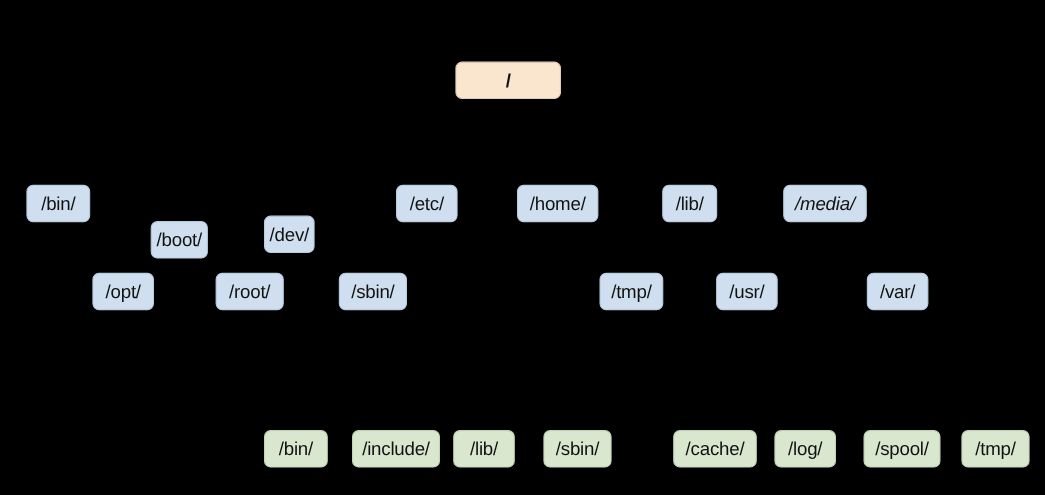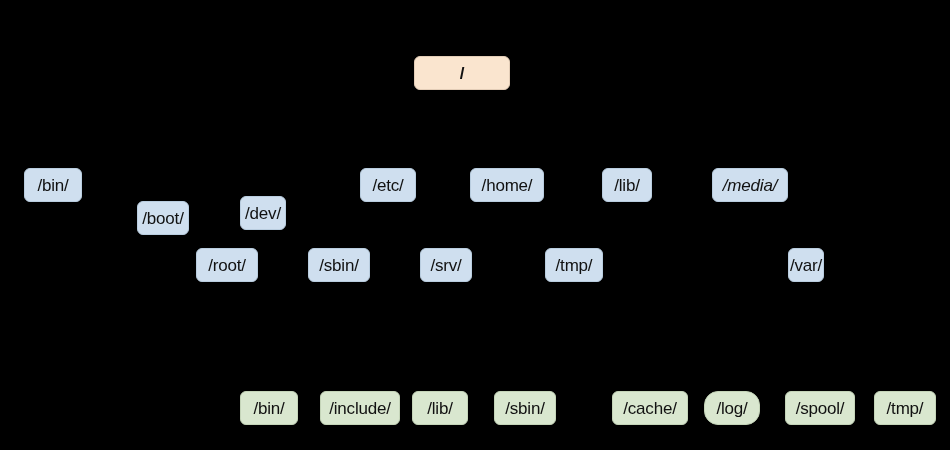--- a/index.html
+++ b/index.html
@@ -49,26 +49,27 @@
 
 <div id="canvas">
     <div class="node root" style="left: 414px; top: 56px; width: 96px;">/</div>
     <div class="node blue" style="left: 24px; top: 168px; width: 58px;">/bin/</div>
     <div class="node blue" style="left: 137px; top: 168px; width: 52px; margin-top: 33px;">/boot/</div>
     <div class="node blue" style="left: 240px; top: 168px; width: 46px; margin-top: 28px;">/dev/</div>
     <div class="node blue" style="left: 360px; top: 168px; width: 56px;">/etc/</div>
     <div class="node blue" style="left: 470px; top: 168px; width: 74px;">/home/</div>
     <div class="node blue" style="left: 602px; top: 168px; width: 50px;">/lib/</div>
     <div class="node blue" style="left: 712px; top: 168px; width: 76px; font-style: italic;">/media/</div>
+    <div class="node blue" style="left: 84px; top: 248px; width: 56px;">/opt/</div>
     <div class="node blue" style="left: 196px; top: 248px; width: 62px;">/root/</div>
     <div class="node blue" style="left: 308px; top: 248px; width: 62px;">/sbin/</div>
-    <div class="node blue" style="left: 420px; top: 248px; width: 52px;">/srv/</div>
     <div class="node blue" style="left: 545px; top: 248px; width: 58px;">/tmp/</div>
-    <div class="node blue" style="left: 788px; top: 248px; width: 36px;">/var/</div>
+    <div class="node blue" style="left: 651px; top: 248px; width: 56px;">/usr/</div>
+    <div class="node blue" style="left: 788px; top: 248px; width: 56px;">/var/</div>
     <div class="node green" style="left: 240px; top: 391px; width: 58px;">/bin/</div>
     <div class="node green" style="left: 320px; top: 391px; width: 80px;">/include/</div>
     <div class="node green" style="left: 412px; top: 391px; width: 56px;">/lib/</div>
     <div class="node green" style="left: 494px; top: 391px; width: 62px;">/sbin/</div>
     <div class="node green" style="left: 612px; top: 391px; width: 76px;">/cache/</div>
-    <div class="node green" style="left: 704px; top: 391px; width: 56px; border-radius: 14px;">/log/</div>
+    <div class="node green" style="left: 704px; top: 391px; width: 56px;">/log/</div>
     <div class="node green" style="left: 785px; top: 391px; width: 70px;">/spool/</div>
     <div class="node green" style="left: 874px; top: 391px; width: 62px;">/tmp/</div>
   </div>
 
 </body></html>

